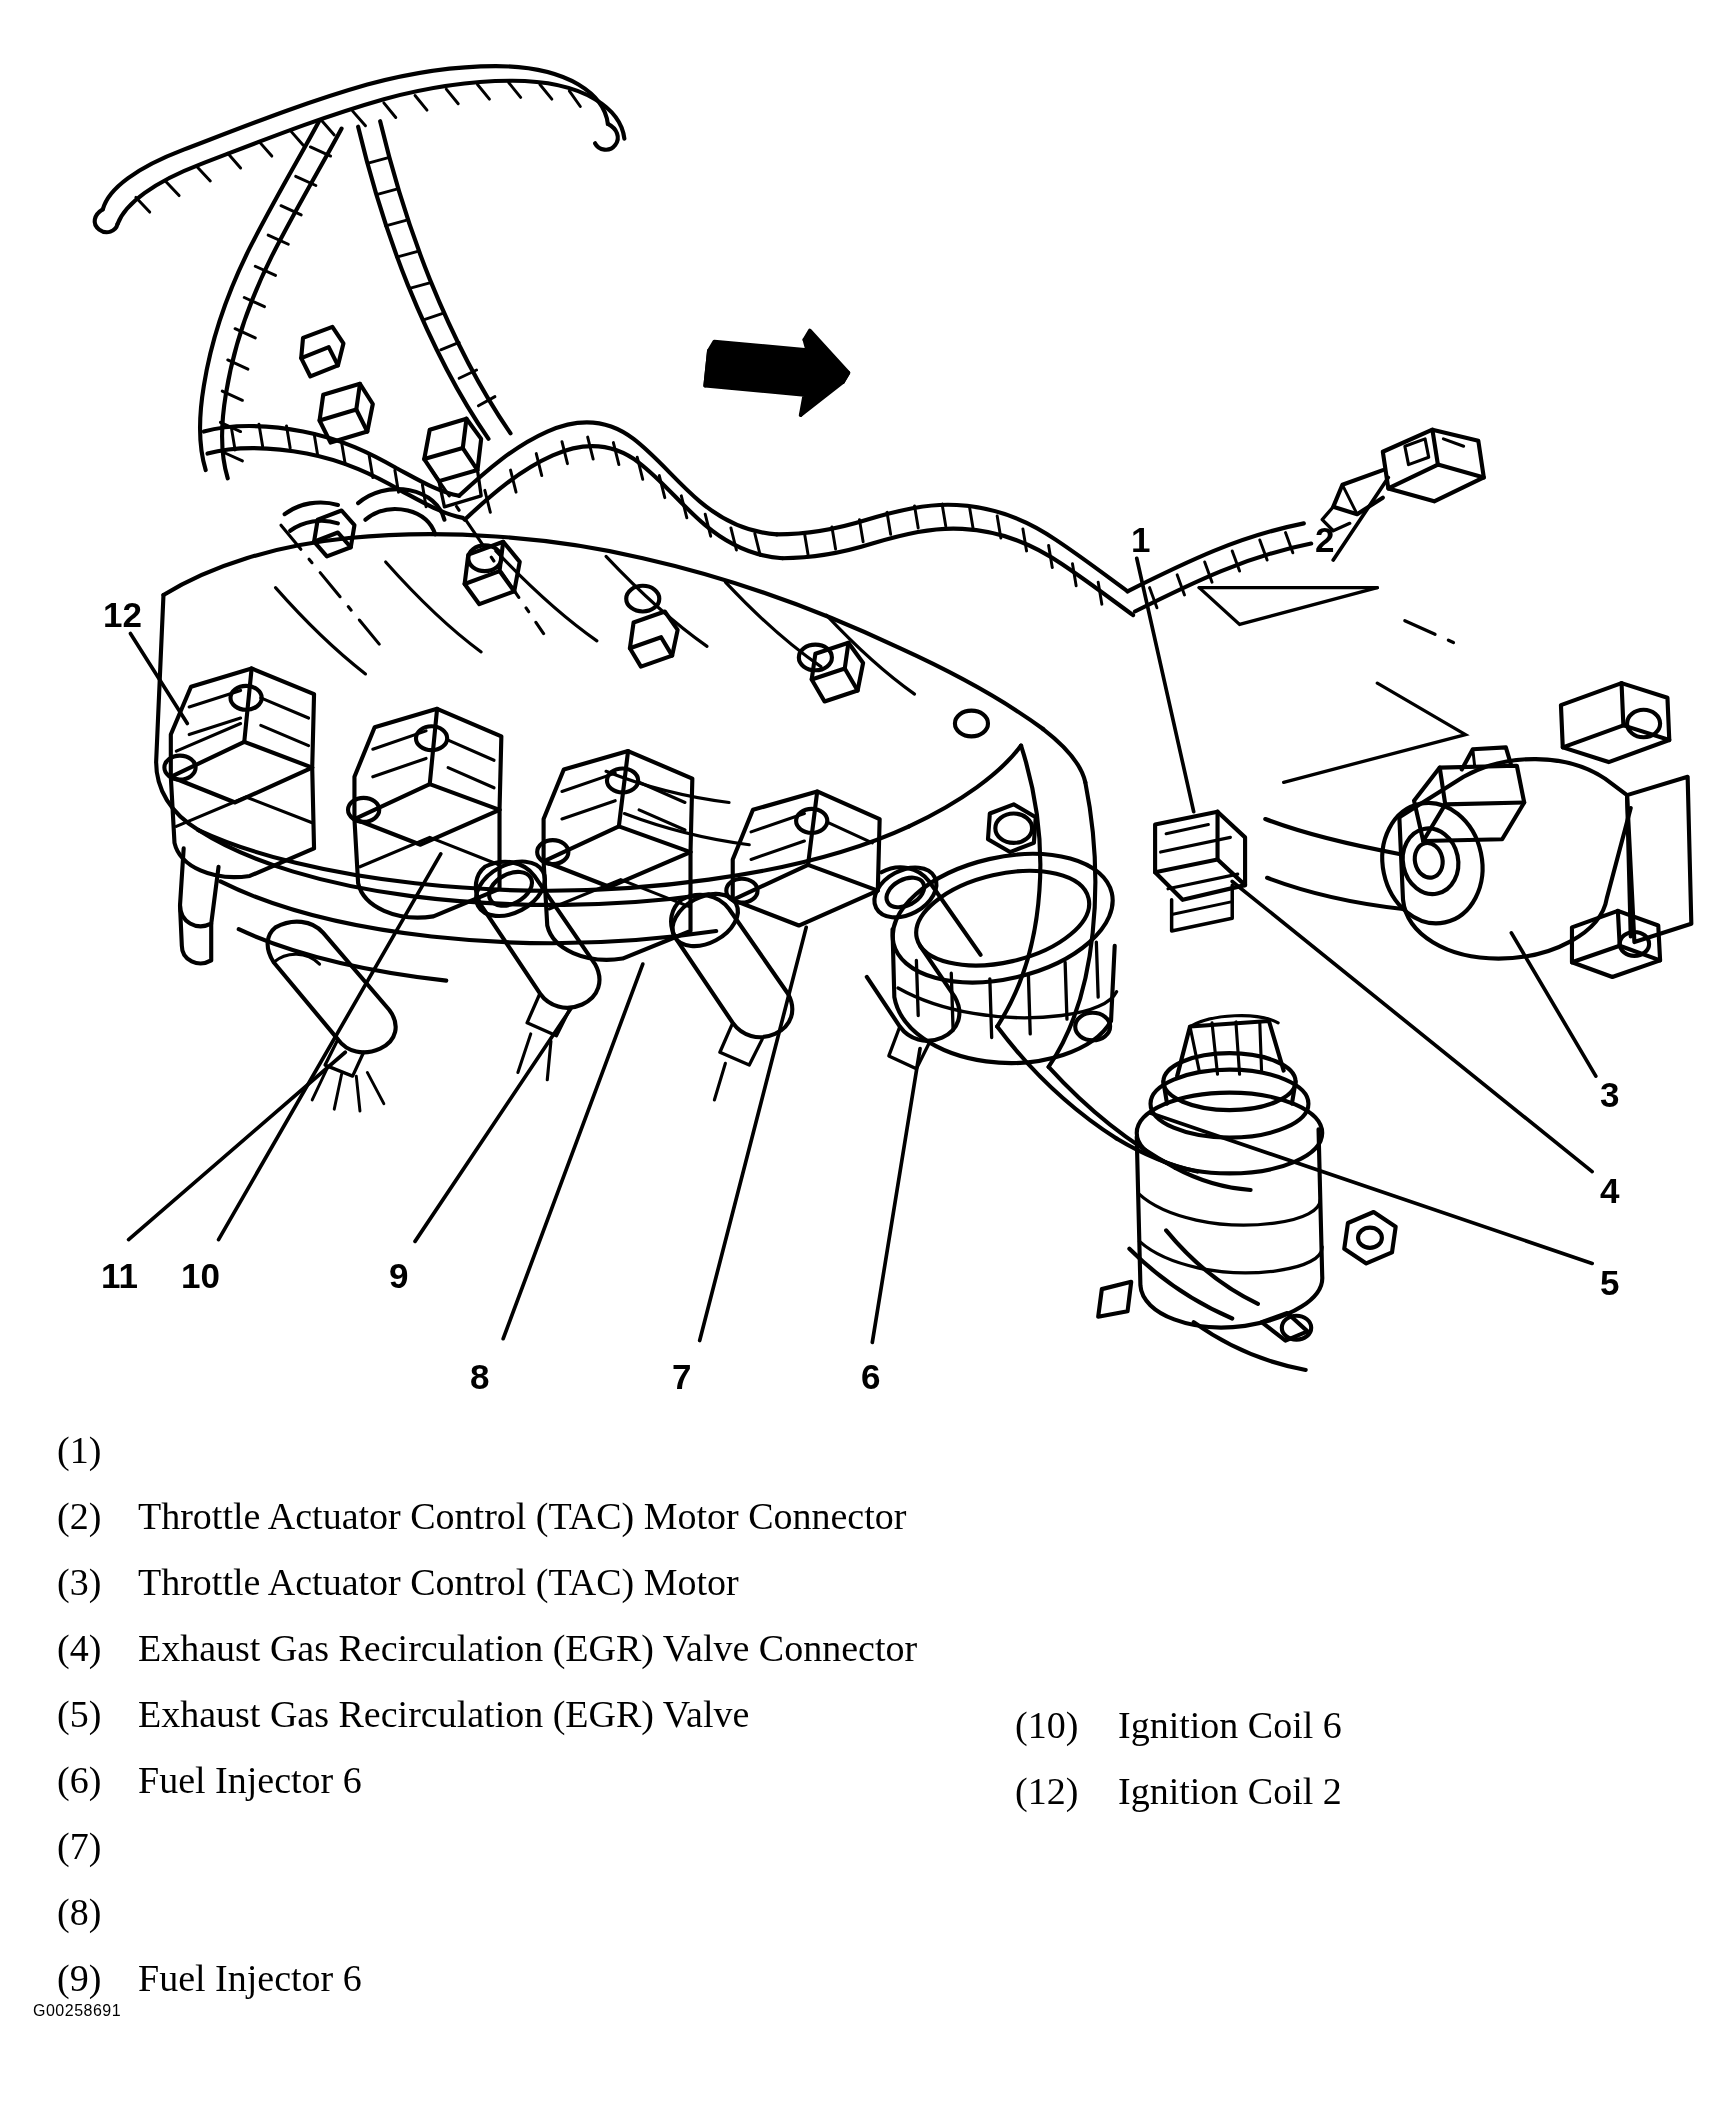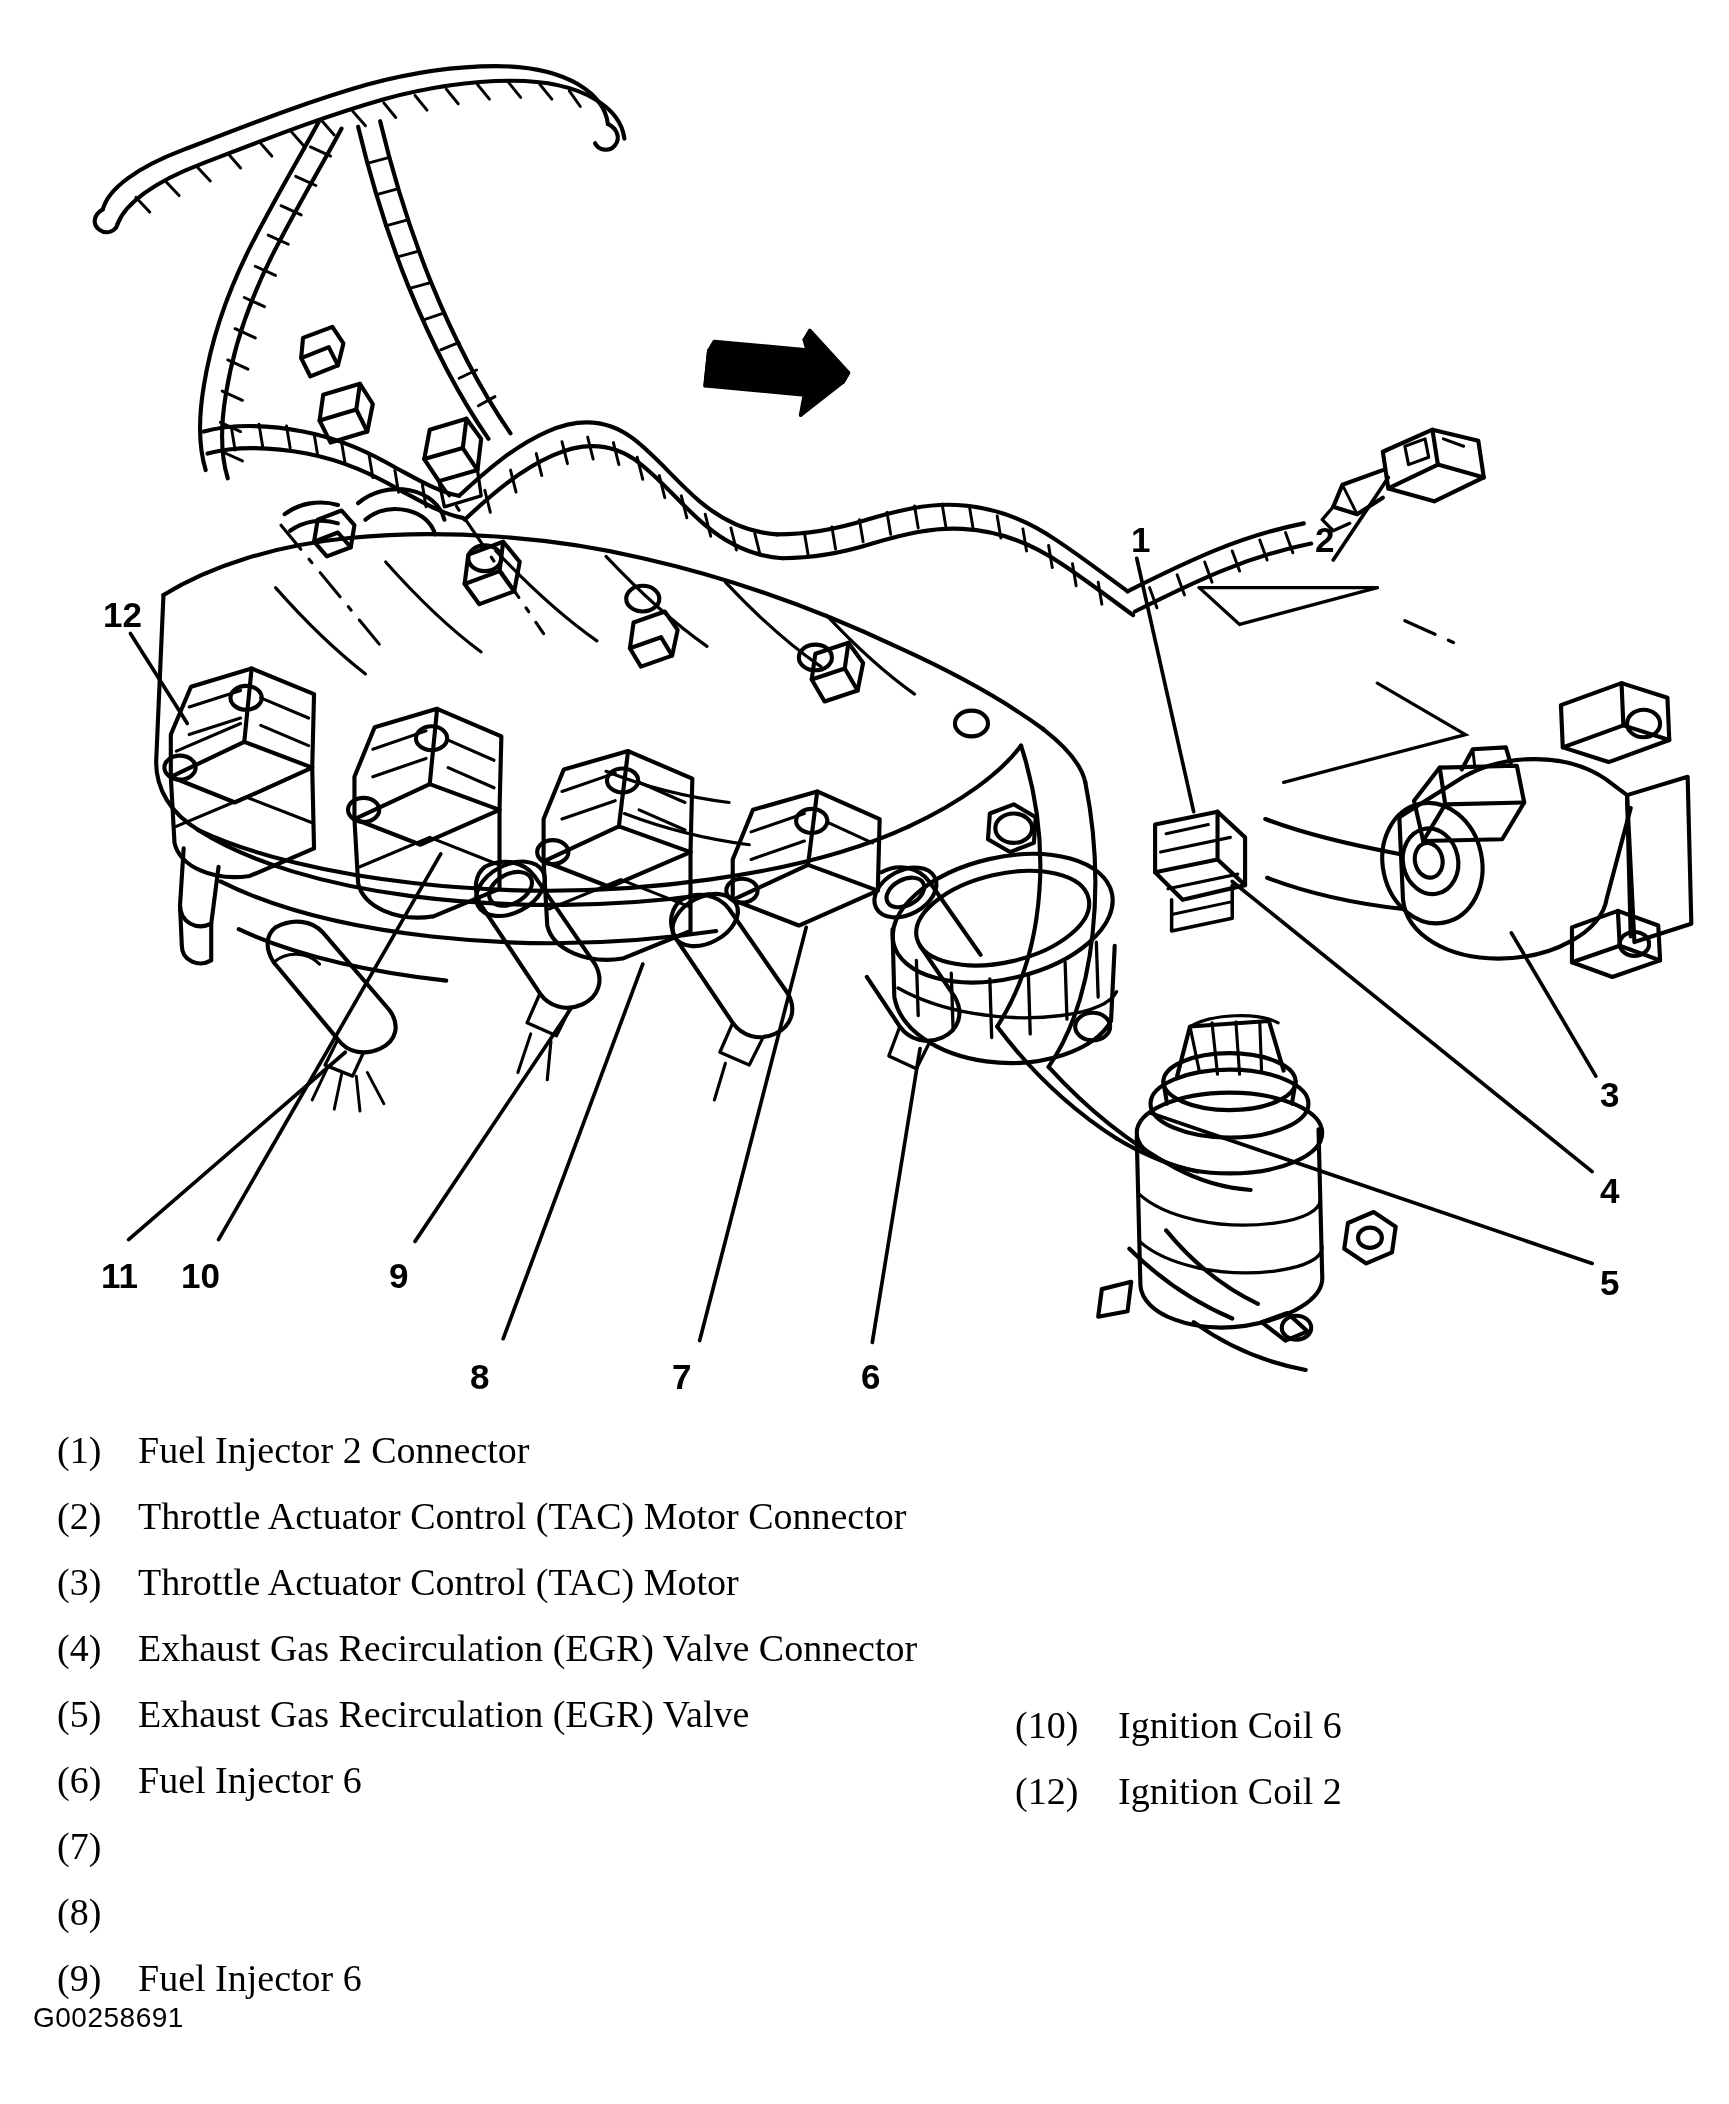--- a/index.html
+++ b/index.html
@@ -62,21 +62,21 @@
     flex: 0 0 81px;
   }
   #legend-col-right .legend-num { width: 103px; flex: 0 0 103px; }
   .legend-text { flex: 1 1 auto; }
 
   #figure-id {
     position: absolute;
     left: 33px;
     top: 2002px;
     font-family: "Liberation Sans", "DejaVu Sans", sans-serif;
-    font-size: 28px;
+    font-size: 16px;
     letter-spacing: 0.5px;
     color: #000;
   }
 </style>
 </head>
 <body>
 
 <div id="page">
 
   <div id="artwork">
@@ -554,21 +554,20 @@
       <div class="callout-num" style="left: 389px; top: 1258px;">9</div>
       <div class="callout-num" style="left: 181px; top: 1258px;">10</div>
       <div class="callout-num" style="left: 101px; top: 1258px;">11</div>
       <div class="callout-num" style="left: 103px; top: 597px;">12</div>
     </div>
 
   <div id="legend">
     <div class="legend-col" id="legend-col-left">
         <div class="legend-row">
           <span class="legend-num">(1)</span>
-          <span class="legend-text">Fuel Injector 2 Connector</span>
         </div>
         <div class="legend-row">
           <span class="legend-num">(2)</span>
           <span class="legend-text">Throttle Actuator Control (TAC) Motor Connector</span>
         </div>
         <div class="legend-row">
           <span class="legend-num">(3)</span>
           <span class="legend-text">Throttle Actuator Control (TAC) Motor</span>
         </div>
         <div class="legend-row">

